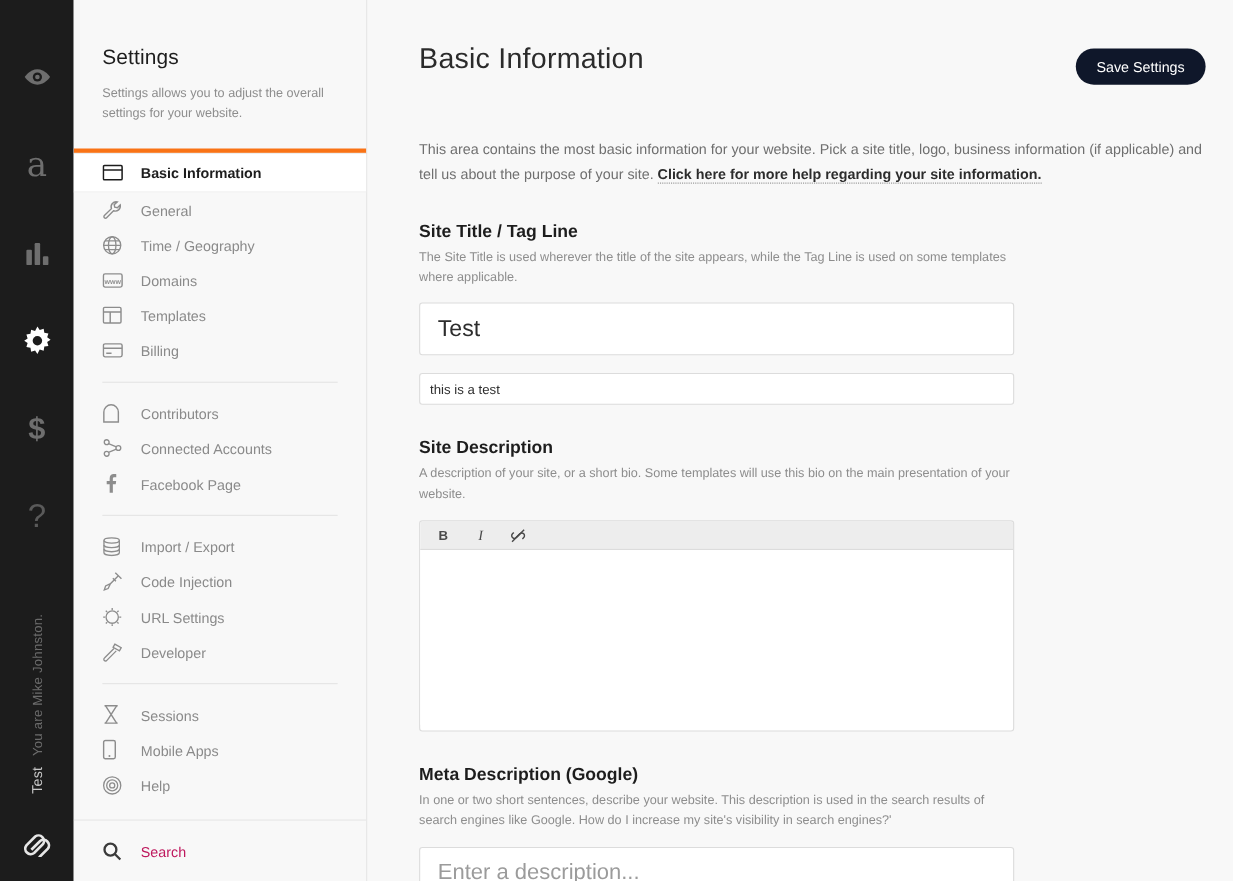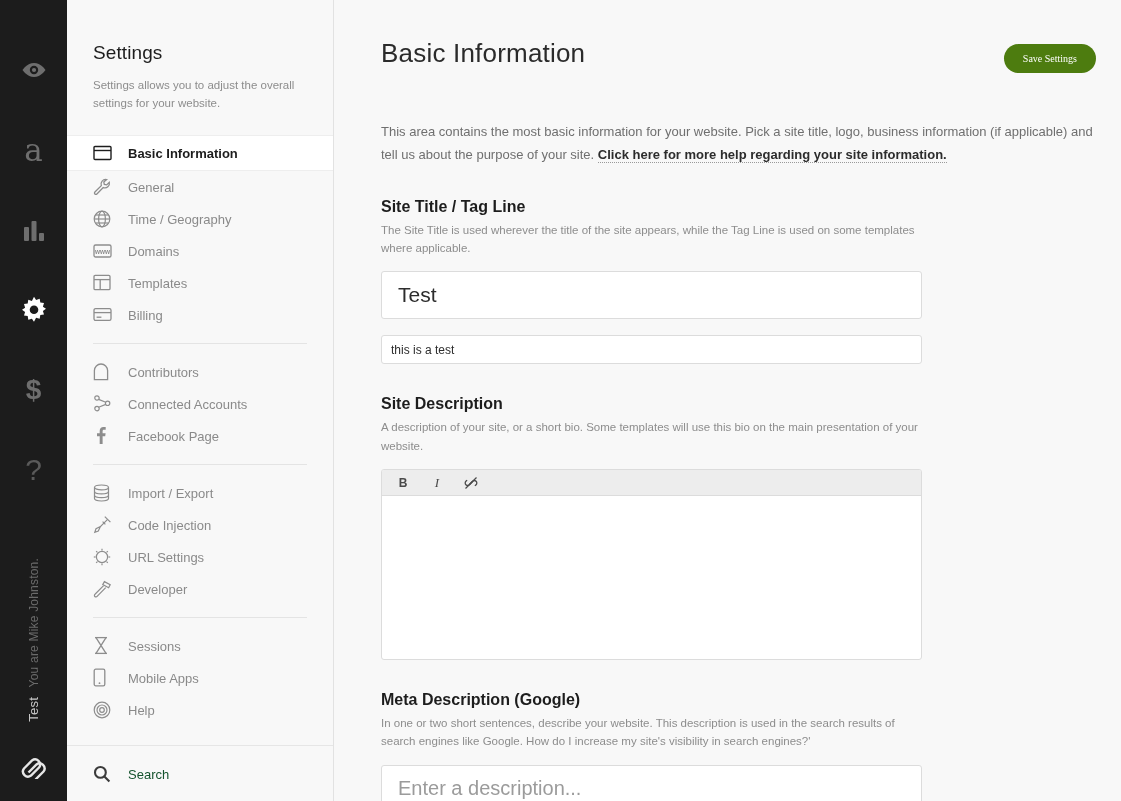--- a/index.html
+++ b/index.html
@@ -51,21 +51,21 @@
 
   
   .sidebar {
     width: 267px; flex: 0 0 267px;
     height: 801px;
     background: #f8f8f8;
     border-right: 1px solid #e2e2e2;
     position: relative;
     overflow: hidden;
   }
-  .sb-header { padding: 42px 26px 22px 26px; border-bottom: 1px solid #f97316; }
+  .sb-header { padding: 42px 26px 22px 26px; border-bottom: 5px solid #f97316; }
   .sb-title {
     font-size: 19px; color: #1d1d1d; font-weight: 400; letter-spacing: .1px;
     margin-bottom: 13px;
   }
   .sb-sub { font-size: 11.5px; line-height: 1.55; color: #8d8d8d; }
 
   .sb-group { padding: 0; }
   .sb-sep { height: 1px; background: #e4e4e4; margin: 12px 26px; }
 
   .sb-item {
@@ -97,42 +97,42 @@
   .sb-label { line-height: 1; position: relative; top: .5px; }
 
   .sb-search {
     position: absolute; left: 0; right: 0; bottom: 0;
     height: 56px;
     border-top: 1px solid #e6e6e6;
     display: flex; align-items: center;
     padding-left: 26px;
   }
   .sb-search .ico { width: 24px; margin-right: 11px; color: #3b3b3b; display:flex; }
-  .sb-search .sb-label { color: #14532d; font-size: 13px; }
+  .sb-search .sb-label { color: #be185d; font-size: 13px; }
 
   
   .main {
     flex: 1 1 auto;
     height: 801px;
     background: #f8f8f8;
     position: relative;
     overflow: hidden;
   }
   .main-inner { padding: 0 0 0 47px; }
   .page-head {
     display: flex; align-items: flex-start; justify-content: space-between;
     padding-top: 38px; padding-right: 25px;
   }
   .page-title {
     font-size: 26px; font-weight: 300; color: #2b2b2b; letter-spacing: .2px;
   }
   .save-btn {
-    background: #4d7c0f; color: #ffffff;
+    background: #0f172a; color: #ffffff;
     border: none; border-radius: 17px;
-    font-size: 10px; font-family: Liberation Serif, serif;
+    font-size: 13px; font-family: Liberation Sans, sans-serif;
     padding: 9px 19px;
     cursor: pointer;
     margin-top: 6px;
   }
 
   .intro {
     margin-top: 48px;
     font-size: 13px; line-height: 1.75; color: #6f6f6f;
     max-width: 712px;
   }

